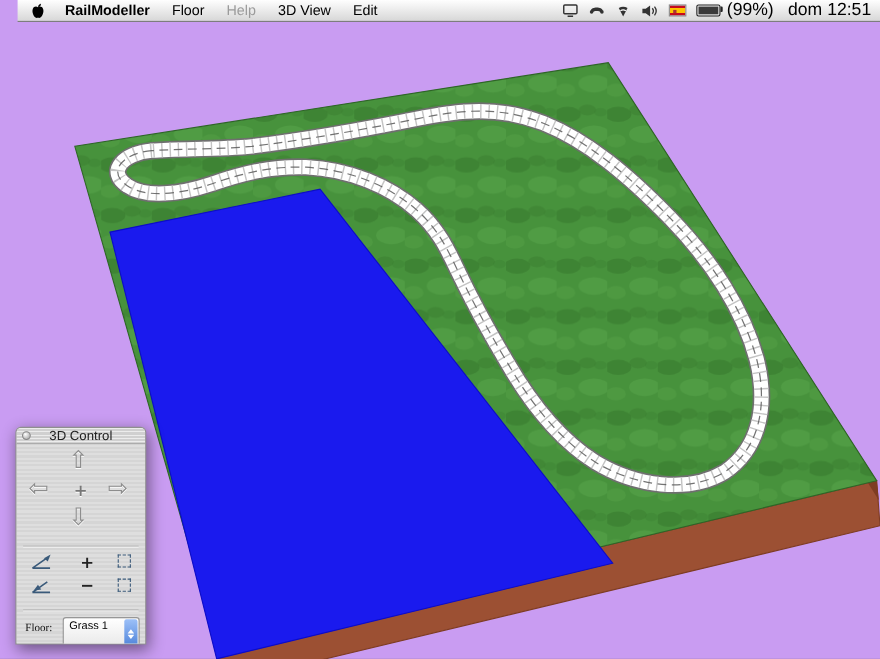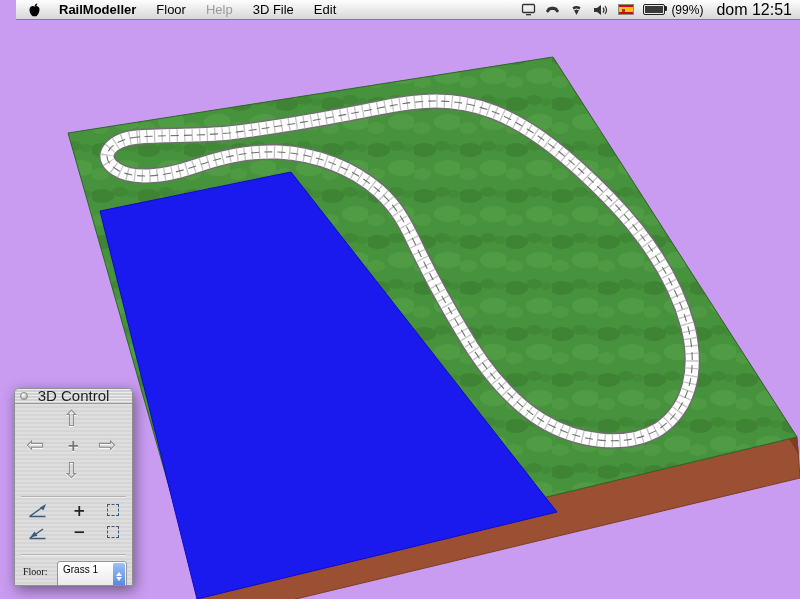--- a/index.html
+++ b/index.html
@@ -24,30 +24,30 @@
   .extras{display:flex;align-items:center;gap:9px;}
   .micon{display:flex;align-items:center;}
   .flag{display:inline-block;width:16px;height:11px;border:1px solid #8a8a8a;box-sizing:border-box;
     background:linear-gradient(180deg,#c60b1e 0 25%,#ffc400 25% 75%,#c60b1e 75% 100%);position:relative;}
   .flag::after{content:"";position:absolute;left:3px;top:4px;width:3px;height:3px;background:#a33;}
   .batt{width:20px;height:9px;border:1px solid #222;border-radius:2px;position:relative;
     display:inline-block;background:#e8e8e8;}
   .batt::after{content:"";position:absolute;right:-3px;top:1px;width:2px;height:5px;background:#222;
     border-radius:0 1px 1px 0;}
   .batt-fill{position:absolute;left:1px;top:1px;bottom:1px;width:90%;background:#3a3a3a;}
-  .batt-text{font-size:12px;margin-left:-3px;}
+  .batt-text{font-size:16px;margin-left:-3px;}
   .clock{font-size:16px;margin-left:4px;white-space:nowrap;}
 
   
   #palette{position:absolute;left:14px;top:388px;width:117px;height:196px;z-index:20;
     border:1px solid #8f8f8f;border-radius:5px 5px 0 0;overflow:hidden;
     box-shadow:2px 4px 14px rgba(0,0,0,.45);background:#d9d9d9;}
   .ptitle{position:relative;height:14px;border-bottom:1px solid #9a9a9a;
     background:repeating-linear-gradient(180deg,#ececec 0 1px,#d0d0d0 1px 3px);}
-  .ptext{display:block;text-align:center;font-size:15px;line-height:14px;color:#222;}
+  .ptext{display:block;text-align:center;font-size:12px;line-height:14px;color:#222;}
   .pclose{position:absolute;left:5px;top:3px;width:8px;height:8px;border-radius:50%;
     border:1px solid #868686;box-sizing:border-box;
     background:radial-gradient(circle at 35% 30%,#ffffff,#b5b5b5 75%);}
   .pbody{position:relative;height:181px;
     background:repeating-linear-gradient(180deg,#dedede 0 2px,#d5d5d5 2px 4px);}
   .pad{position:absolute;font-size:22px;line-height:1;color:#8d8d8d;cursor:default;
     font-family:"DejaVu Sans",sans-serif;text-shadow:0 1px 0 #fff;}
   .pad.up{left:47px;top:4px;}
   .pad.left{left:11px;top:30px;}
   .pad.right{left:83px;top:30px;}
@@ -131,21 +131,21 @@
   <div id="menubar">
     <span class="apple">
       <svg width="13" height="16" viewBox="0 0 13 16">
         <path d="M6.5 4 C7 2.5 8 1.8 9.2 1.5 C9.3 2.8 8.6 3.9 7.3 4.4 Z" style="fill:#000"></path>
         <path d="M6.5 4.6 C5 3.4 2.6 3.9 1.8 6.1 C0.8 9 2.6 12.8 4.3 14 C5.1 14.6 5.7 14.2 6.5 14.2 C7.3 14.2 7.9 14.6 8.7 14 C10.4 12.8 12.2 9 11.2 6.1 C10.4 3.9 8 3.4 6.5 4.6 Z" style="fill:#000"></path>
       </svg>
     </span>
     <span class="mi app">RailModeller</span>
     <span class="mi">Floor</span>
     <span class="mi disabled">Help</span>
-    <span class="mi">3D File</span>
+    <span class="mi">3D View</span>
     <span class="mi">Edit</span>
     <span class="spacer"></span>
     <span class="extras">
       <span class="micon">
         <svg width="15" height="13" viewBox="0 0 15 13">
           <rect x="1.5" y="1.5" width="12" height="8" rx="1" style="fill:none;stroke:#333;stroke-width:1.3"></rect>
           <path d="M5 11.7 h5" style="stroke:#333;stroke-width:1.3"></path>
         </svg>
       </span>
       <span class="micon">

